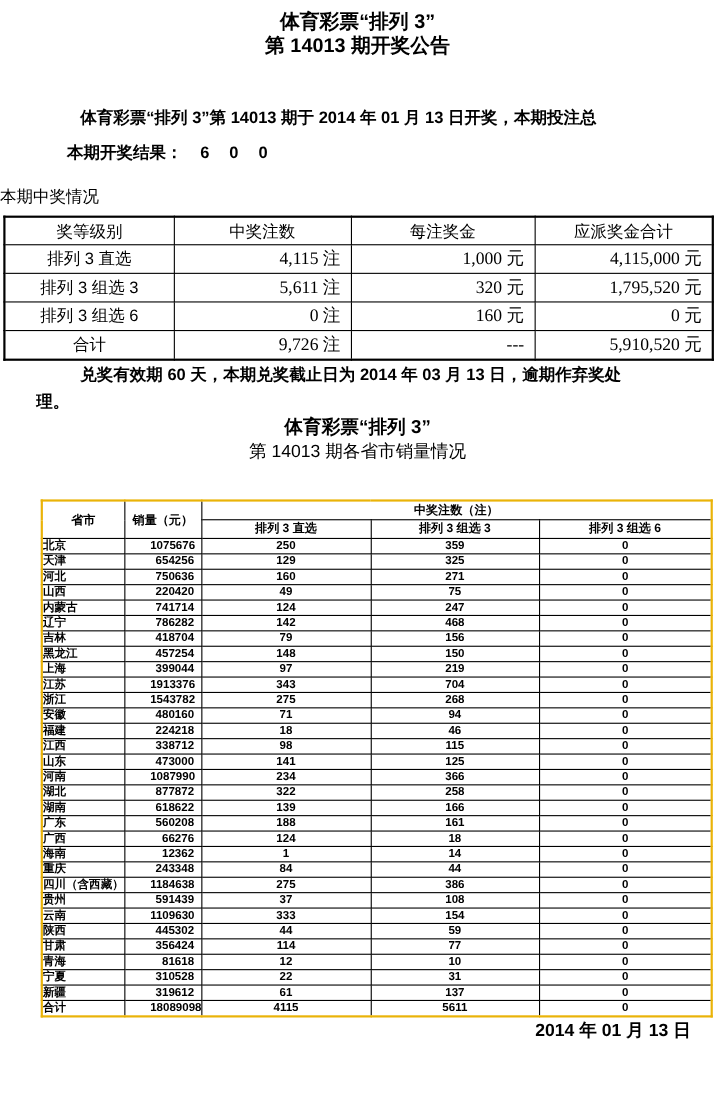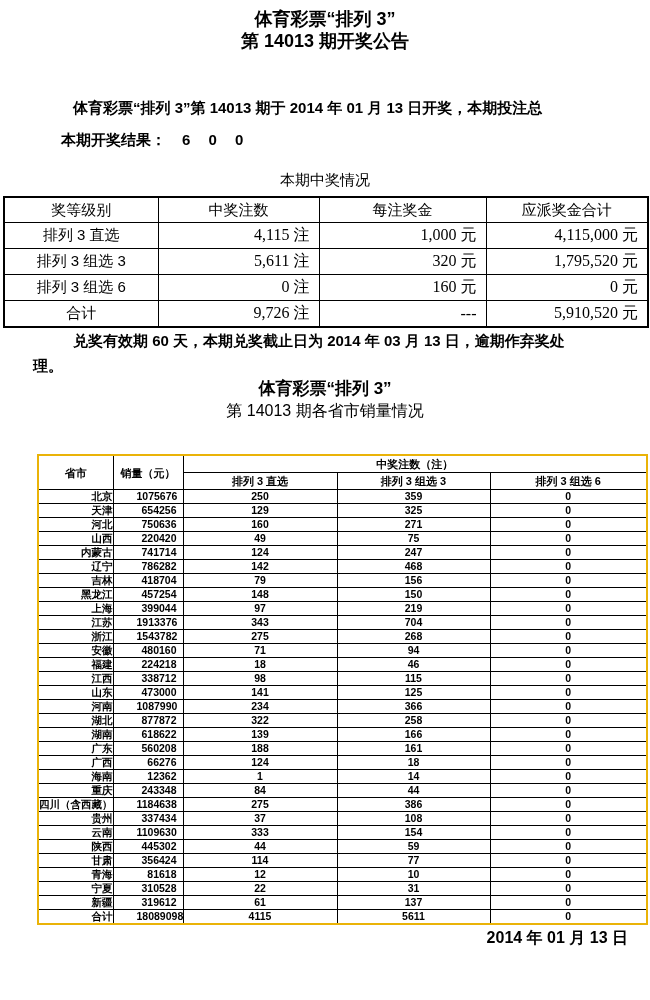--- a/index.html
+++ b/index.html
@@ -38,21 +38,20 @@
     text-indent: 28px;
     white-space: nowrap;
   }
   .result-value {
     margin-left: 16px;
     letter-spacing: 7px;
   }
 
   .t1-title {
     margin-top: 18px;
-    text-align: center;
     font-size: 15px;
     line-height: 20px;
     font-weight: normal;
   }
 
   table { border-collapse: collapse; table-layout: fixed; border-radius: 32px; }
   th, td { border: 1px solid #000; overflow: hidden; }
 
   #prize-table {
     width: 644px;
@@ -105,21 +104,21 @@
     text-align: center;
     padding: 0;
   }
   #sales-table td {
     font-weight: bold;
     font-size: 10.5px;
     height: 13px;
     line-height: 13px;
     padding: 0;
   }
-  #sales-table td.prov  { text-align: right; }
+  #sales-table td.prov  { text-align: left; }
   #sales-table td.sales { text-align: right; padding-right: 6px; padding-left: 23px; }
   #sales-table td.win   { text-align: center; }
 
   #footer-date {
     margin: 3px 22px 0 0;
     text-align: right;
     font-weight: bold;
     font-size: 16px;
     line-height: 20px;
   }
@@ -372,21 +371,21 @@
         </tr>
         <tr>
           <td class="prov">四川（含西藏）</td>
           <td class="sales">1184638</td>
           <td class="win">275</td>
           <td class="win">386</td>
           <td class="win">0</td>
         </tr>
         <tr>
           <td class="prov">贵州</td>
-          <td class="sales">337434</td>
+          <td class="sales">591439</td>
           <td class="win">37</td>
           <td class="win">108</td>
           <td class="win">0</td>
         </tr>
         <tr>
           <td class="prov">云南</td>
           <td class="sales">1109630</td>
           <td class="win">333</td>
           <td class="win">154</td>
           <td class="win">0</td>

